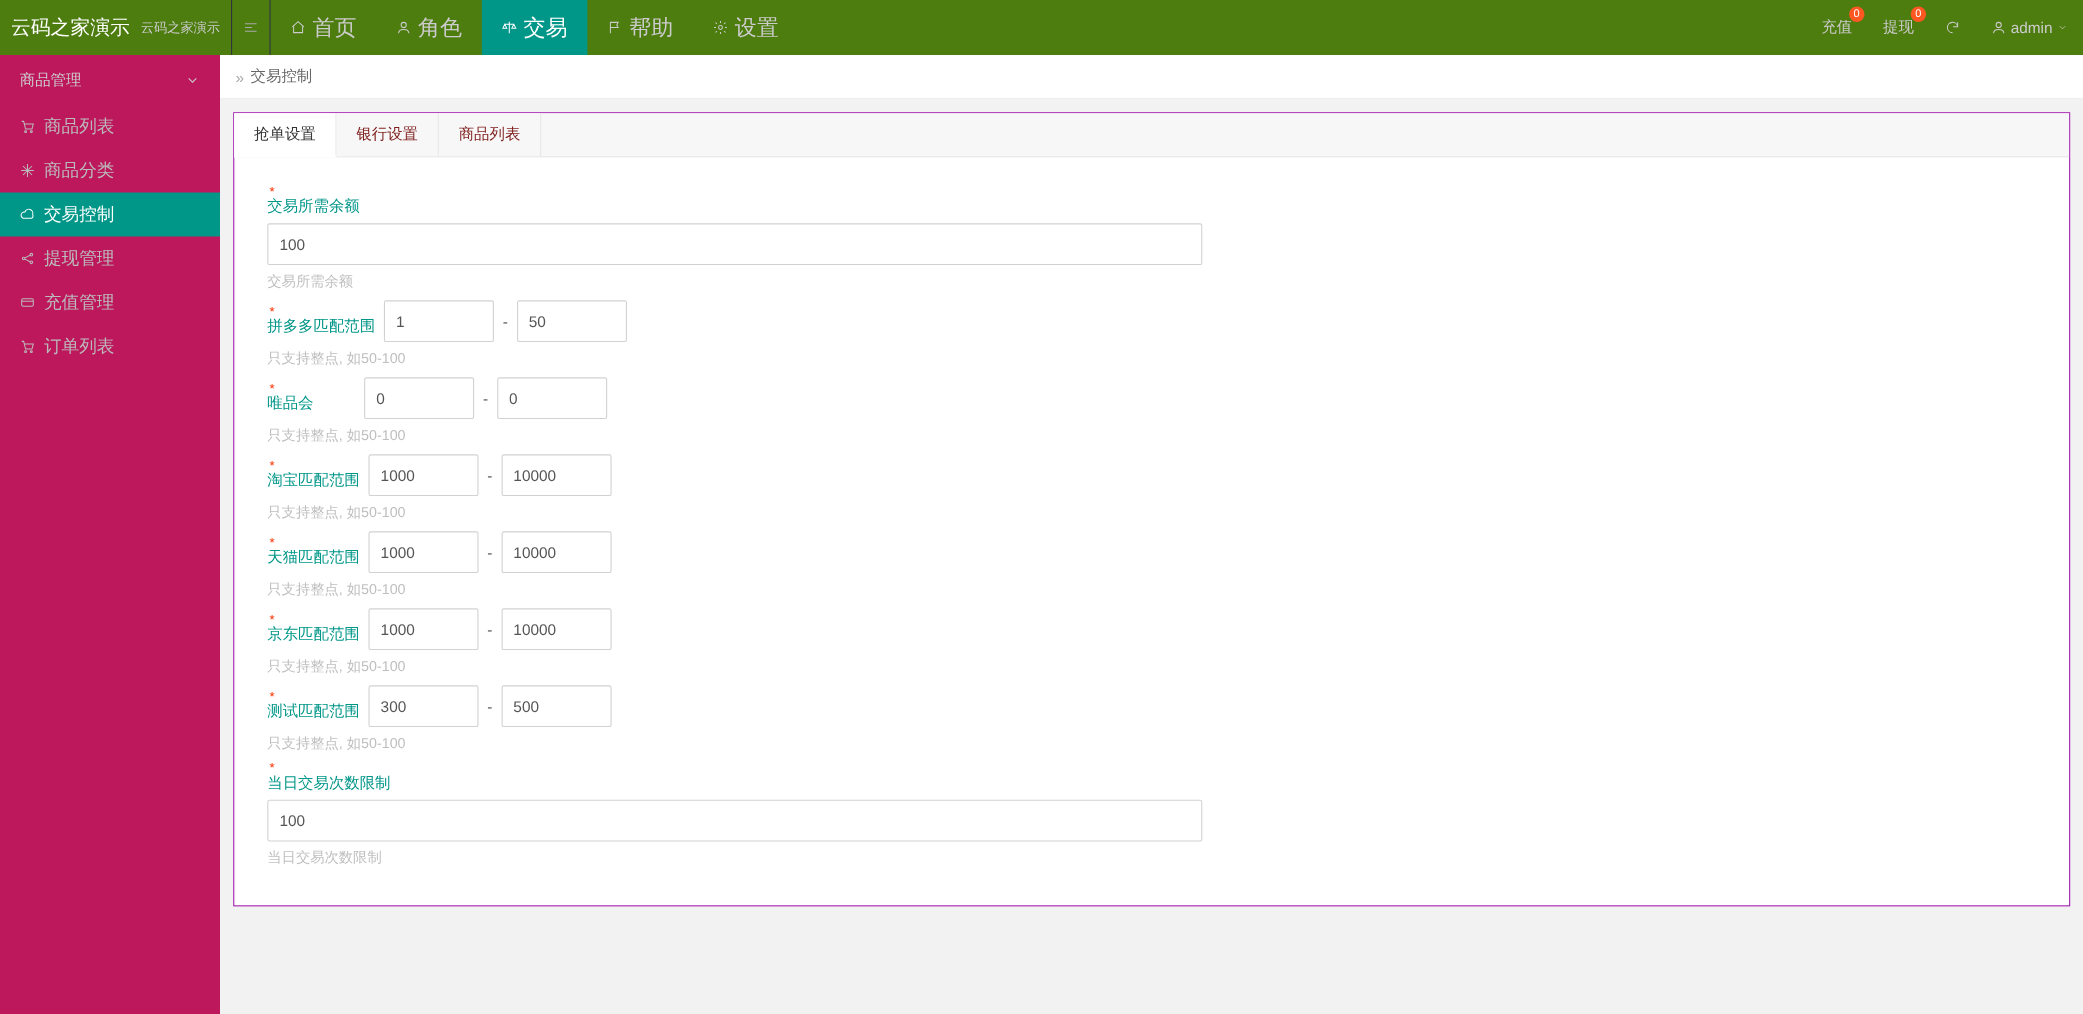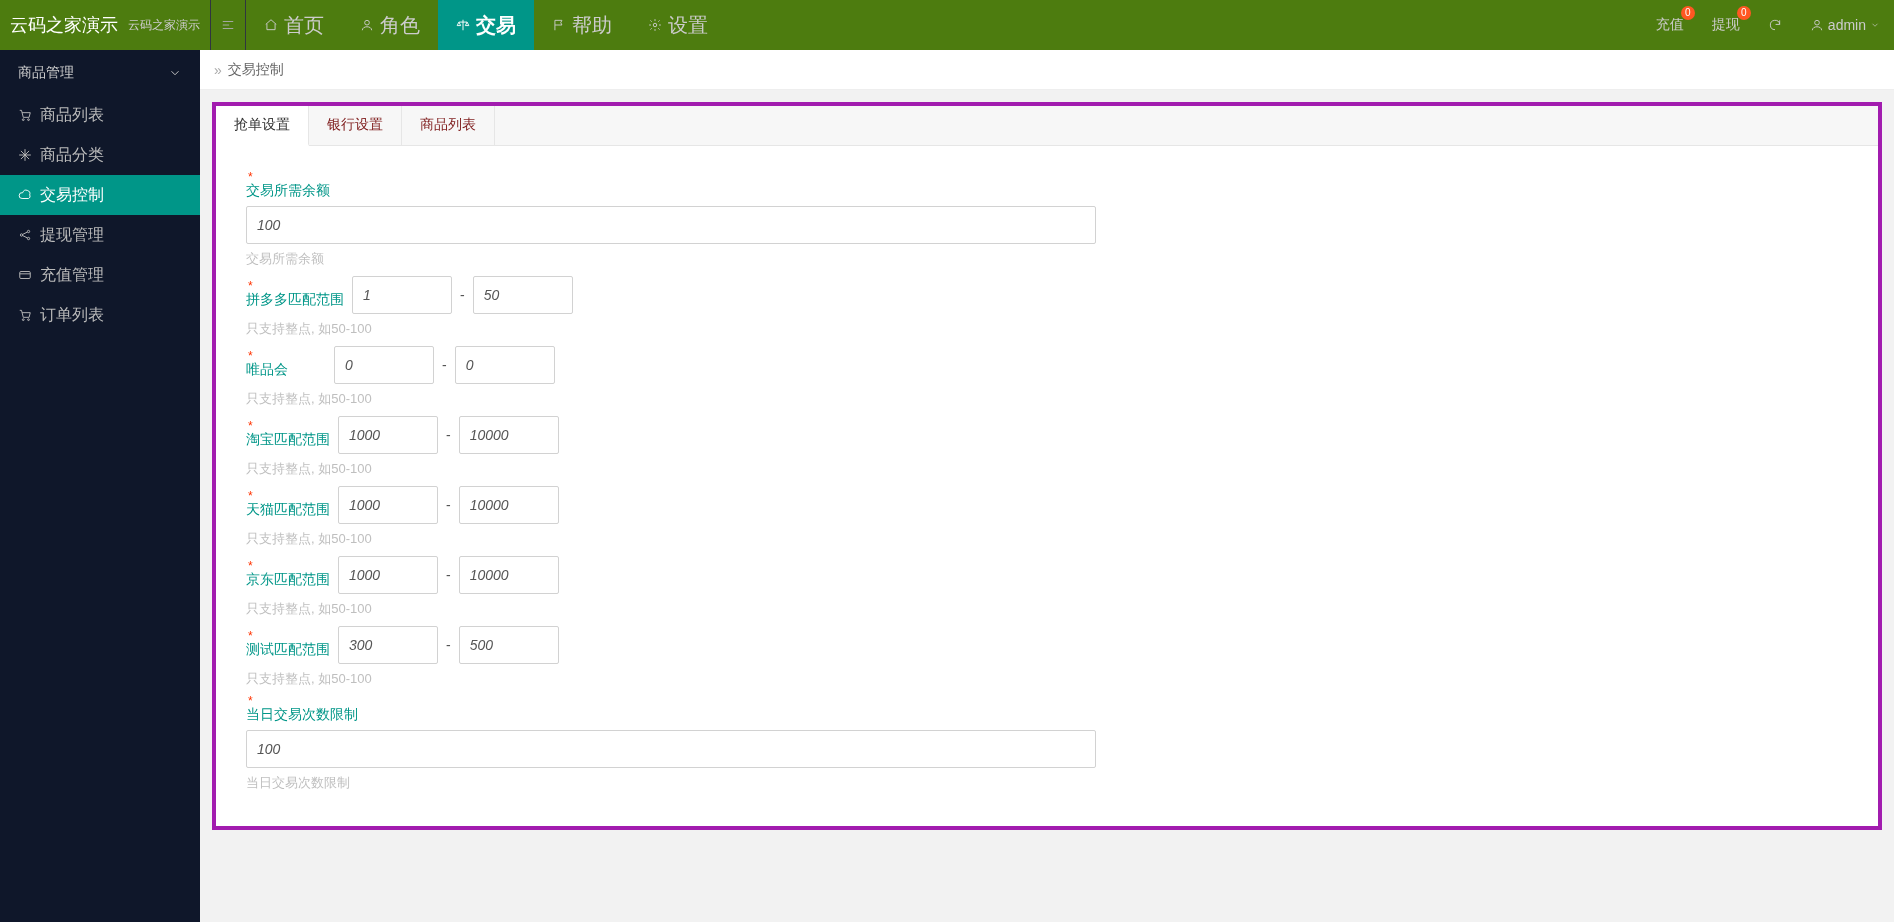--- a/index.html
+++ b/index.html
@@ -5,49 +5,49 @@
 * { box-sizing: border-box; margin: 0; padding: 0; }
 body { font-family: "Helvetica Neue", Helvetica, "PingFang SC", "Microsoft YaHei", sans-serif; font-size: 14px; color: #333; background: #f2f2f2; }
 
 
 .topbar { height: 50px; background: #4d7c0f; color: #fff; display: flex; align-items: center; }
 .brand-main { padding: 0 10px; font-size: 18px; color: #fff; font-weight: 400; white-space: nowrap; }
 .brand-sub { font-size: 12px; color: #ccc; margin-right: 10px; }
 .top-toggle { width: 36px; height: 50px; display:flex; align-items:center; justify-content:center; color:#aaa; cursor:pointer; border-left:1px solid #303540; border-right:1px solid #303540;}
 .topnav { display: flex; height: 50px; }
 .topnav-item { display:flex; align-items:center; gap:6px; padding: 0 18px; color: #ccc; cursor:pointer; font-size:20px; }
-.topnav-item.active { background: #009688; color: #fff; font-weight: bold; }
+.topnav-item.active { background: #009688; color: #fff; }
 .topbar-spacer { flex:1; }
 .topright { display:flex; align-items:center; height:50px; }
 .tr-item { display:flex; align-items:center; gap:4px; padding: 0 14px; color:#ccc; cursor:pointer; position:relative; height:50px; }
 .tr-badge { position:absolute; top:6px; right:3px; min-width:14px; height:14px; border-radius:7px; background:#ff5722; color:#fff; font-size:10px; line-height:14px; text-align:center; padding:0 3px;}
 .icon { display:inline-flex; width:14px; height:14px; align-items:center; justify-content:center; }
 
 
 .shell { display:flex; height: calc(100vh - 50px); }
-.sidebar { width: 200px; background:#0f172a; color:#ccc; overflow-y:auto; }
+.sidebar { width: 200px; background:#be185d; color:#ccc; overflow-y:auto; }
 .side-cat { display:flex; align-items:center; justify-content:space-between; padding: 0 18px; height:45px; cursor:pointer; color:#ccc; font-size:14px; }
 .side-sub { display:flex; align-items:center; gap:8px; padding: 0 18px 0 18px; height:40px; cursor:pointer; color:#bbb; font-size:16px; }
 .side-sub.active { background:#009688; color:#fff; }
 
 .main { flex:1; background:#f2f2f2; overflow-y:auto; }
 .breadcrumb { height:40px; display:flex; align-items:center; padding:0 14px; color:#666; font-size:14px; background:#fff; border-bottom:1px solid #eee;}
 .bc-sep { color:#aaa; margin-right:6px; }
 
-.panel { margin:12px; background:#fff; border:4px solid #a21caf; }
+.panel { margin:12px; background:#fff; border:1px solid #a21caf; }
 .tabs { display:flex; border-bottom:1px solid #e6e6e6; background:#f7f7f7; }
 .tab { padding:10px 18px; color:#7f1d1d; cursor:pointer; border-right:1px solid #e6e6e6; background:#f7f7f7;}
 .tab.active { background:#fff; color:#333; border-bottom:2px solid #fff; margin-bottom:-1px; }
 
 .form-body { padding: 26px 30px; }
 .form-row { margin-bottom: 8px; }
 .req-star { color:#f30; font-family: SimSun, sans-serif; font-size:12px; display:block; line-height:10px; padding-left:2px;}
 .lbl-green { color:#009688; font-size:14px; }
 .lbl-inline { display:inline-block; min-width: 80px; text-align:left; }
-.inp { height:38px; line-height:38px; border:1px solid #d2d2d2; padding:0 10px; font-size:14px; color:#555; border-radius:2px; outline:none;font-style:italic; }
+.inp { height:38px; line-height:38px; border:1px solid #d2d2d2; padding:0 10px; font-size:14px; color:#555; border-radius:2px; outline:none; }
 .inp-wide { width: 850px; }
 .inp-100 { width: 100px; }
 .sep-dash { margin: 0 8px; color:#555; }
 .hint { color:#bfbfbf; font-size:13px; margin-top:6px; }
 .stack-label { display:flex; flex-direction:column; gap:0px; margin-bottom:6px; }
 .inline-row { display:flex; align-items:center; flex-wrap:wrap; }
 .inline-row .stack-label { margin-right:8px; margin-bottom:0; min-width:70px; }
 .desc-line { color:#aaa; font-size:13px; margin:10px 0 14px 0; }
 
 

